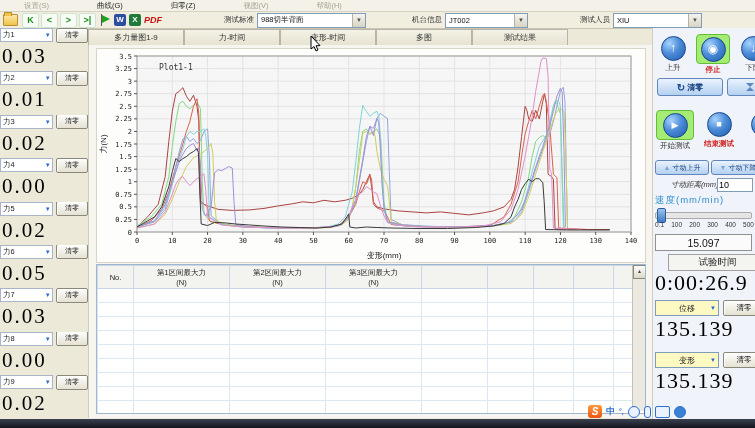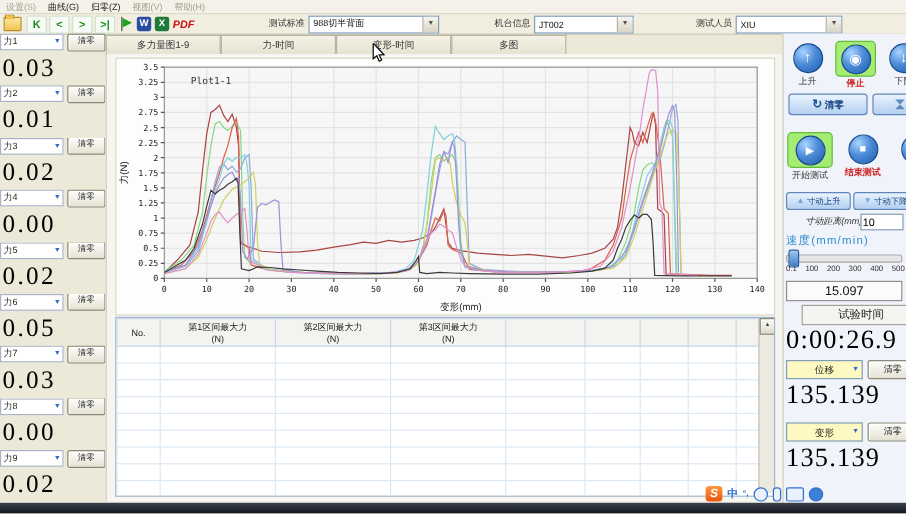--- a/index.html
+++ b/index.html
@@ -3,21 +3,21 @@
 <meta charset="utf-8">
 <style>
   html,body{margin:0;padding:0;}
   body{width:755px;height:428px;overflow:hidden;background:#ece9d8;
        font-family:"Liberation Sans",sans-serif;position:relative;
        -webkit-font-smoothing:antialiased;}
   .abs{position:absolute;}
   
   #menubar{left:0;top:0;width:755px;height:11px;background:#f4f2e8;border-bottom:1px solid #d6d2c2;
            display:flex;align-items:center;font-size:7.5px;color:#222;}
-  .menu-item{padding:0 5px;cursor:default;text-align:right;}
+  .menu-item{padding:0 24px;cursor:default;text-align:right;}
   .menu-item.disabled{color:#a29f93;}
   
   #toolbar{left:0;top:12px;width:755px;height:16px;background:#f1eee0;border-bottom:1px solid #c9c5b2;
            display:flex;align-items:center;font-size:7.5px;color:#333;}
   .tbicon{height:13px;display:flex;align-items:center;justify-content:center;margin-left:3px;}
   .navbtn{width:15px;height:13px;color:#1d8a1d;font-weight:bold;font-size:9px;line-height:13px;
           text-align:center;border:1px solid #cfe3cf;background:#f6fbf6;border-radius:2px;}
   .folder{width:13px;height:10px;background:linear-gradient(#ffe9a8,#f0c34a);border:1px solid #b98f2e;
           border-radius:1px;position:relative;}
   .folder:before{content:"";position:absolute;left:0;top:-3px;width:6px;height:3px;background:#f0c34a;
@@ -248,20 +248,21 @@
       </div>
       <div class="chan-val">0.02</div>
     </div>
   </div>
 
 <div id="tabstrip" class="abs">
     <div class="tab">多力量图1-9</div>
     <div class="tab">力-时间</div>
     <div class="tab">变形-时间</div>
     <div class="tab">多图</div>
+    <div class="tab">测试结果</div>
   </div>
 <div id="content" class="abs"></div>
 
 <div id="chart-box" class="abs"><svg width="546" height="211">
       <rect x="40" y="7" width="494" height="176" fill="#f6f6f6" stroke="none"></rect>
       <line x1="40" y1="7" x2="40" y2="183" stroke="#e3e3e3" stroke-width="1"></line>
       <line x1="75.28571428571428" y1="7" x2="75.28571428571428" y2="183" stroke="#e3e3e3" stroke-width="1"></line>
       <line x1="110.57142857142857" y1="7" x2="110.57142857142857" y2="183" stroke="#e3e3e3" stroke-width="1"></line>
       <line x1="145.85714285714283" y1="7" x2="145.85714285714283" y2="183" stroke="#e3e3e3" stroke-width="1"></line>
       <line x1="181.14285714285714" y1="7" x2="181.14285714285714" y2="183" stroke="#e3e3e3" stroke-width="1"></line>

